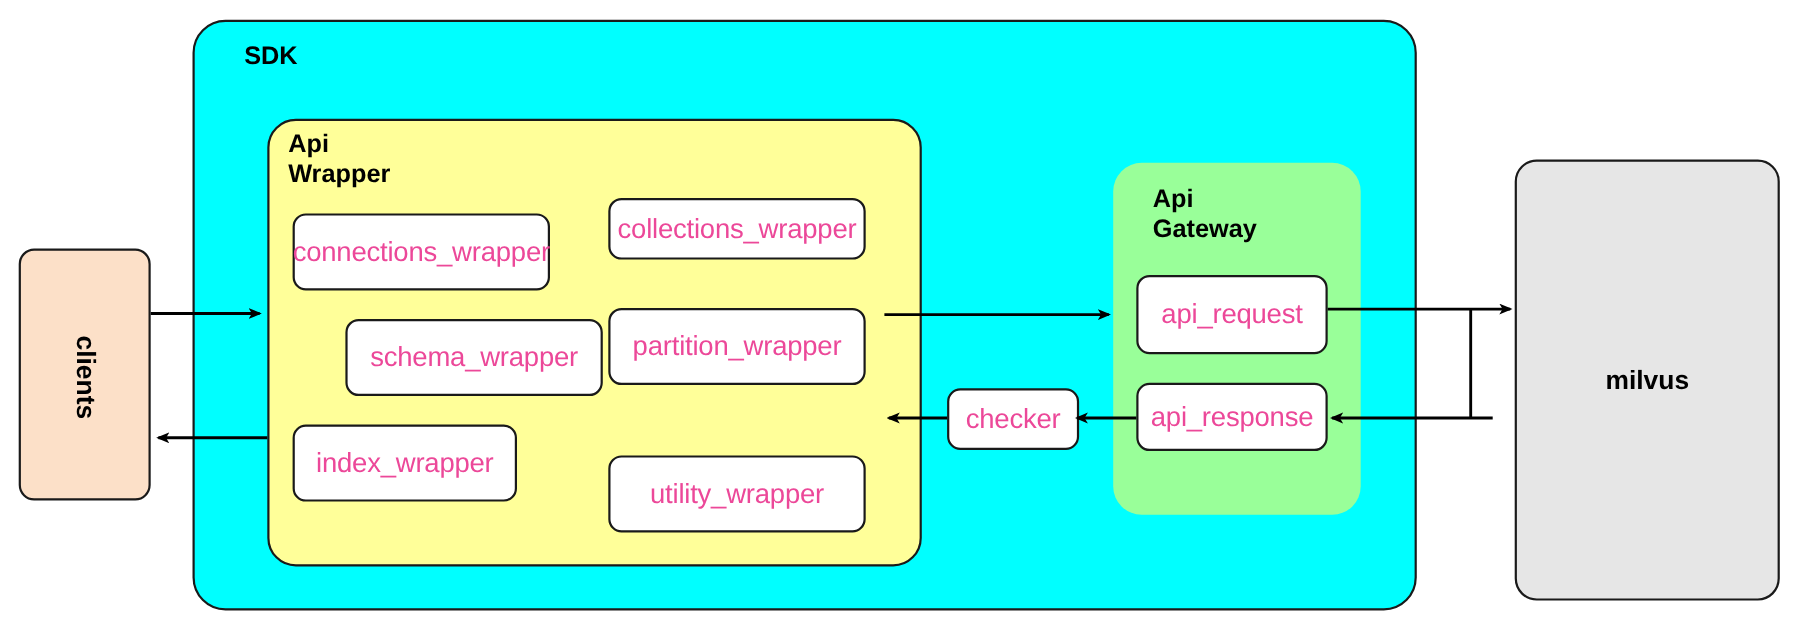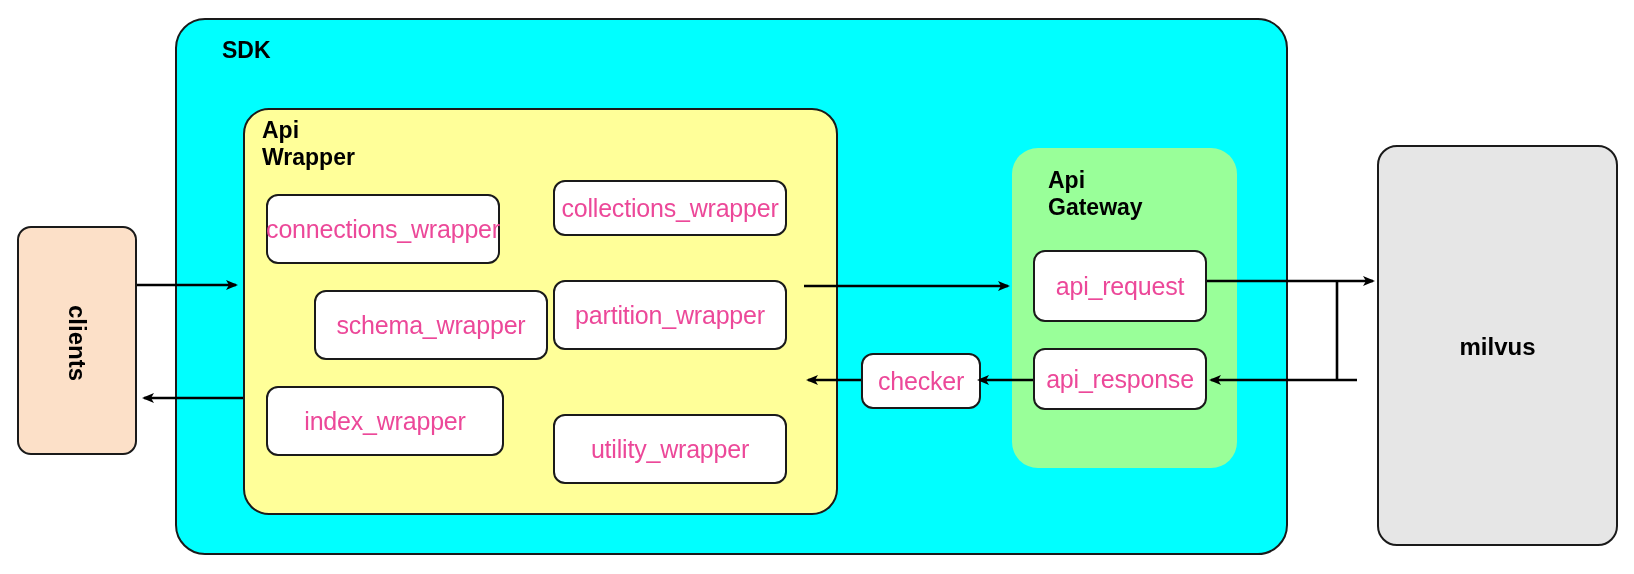--- a/index.html
+++ b/index.html
@@ -103,21 +103,21 @@
 Wrapper</div>
 
   <div class="box leaf-box" style="left:266px; top:194px; width:234px; height:70px;">connections_wrapper</div>
 
   <div class="box leaf-box" style="left:553px; top:180px; width:234px; height:56px;">collections_wrapper</div>
 
   <div class="box leaf-box" style="left:266px; top:290px; width:234px; height:70px;margin-left:48px;">schema_wrapper</div>
 
   <div class="box leaf-box" style="left:553px; top:280px; width:234px; height:70px;">partition_wrapper</div>
 
-  <div class="box leaf-box" style="left:266px; top:386px; width:238px; height:70px;">index_wrapper</div>
+  <div class="box leaf-box" style="left:266px; top:386px; width:204px; height:70px;">index_wrapper</div>
 
   <div class="box leaf-box" style="left:553px; top:386px; width:234px; height:70px;margin-top:28px;">utility_wrapper</div>
 
   <div class="box container-box gateway-box" style="left:1012px; top:148px; width:225px; height:320px;"></div>
 
   <div class="container-title" style="left:1048px; top:167px;">Api
 Gateway</div>
 
   <div class="box leaf-box" style="left:1033px; top:250px; width:174px; height:72px;">api_request</div>
 

